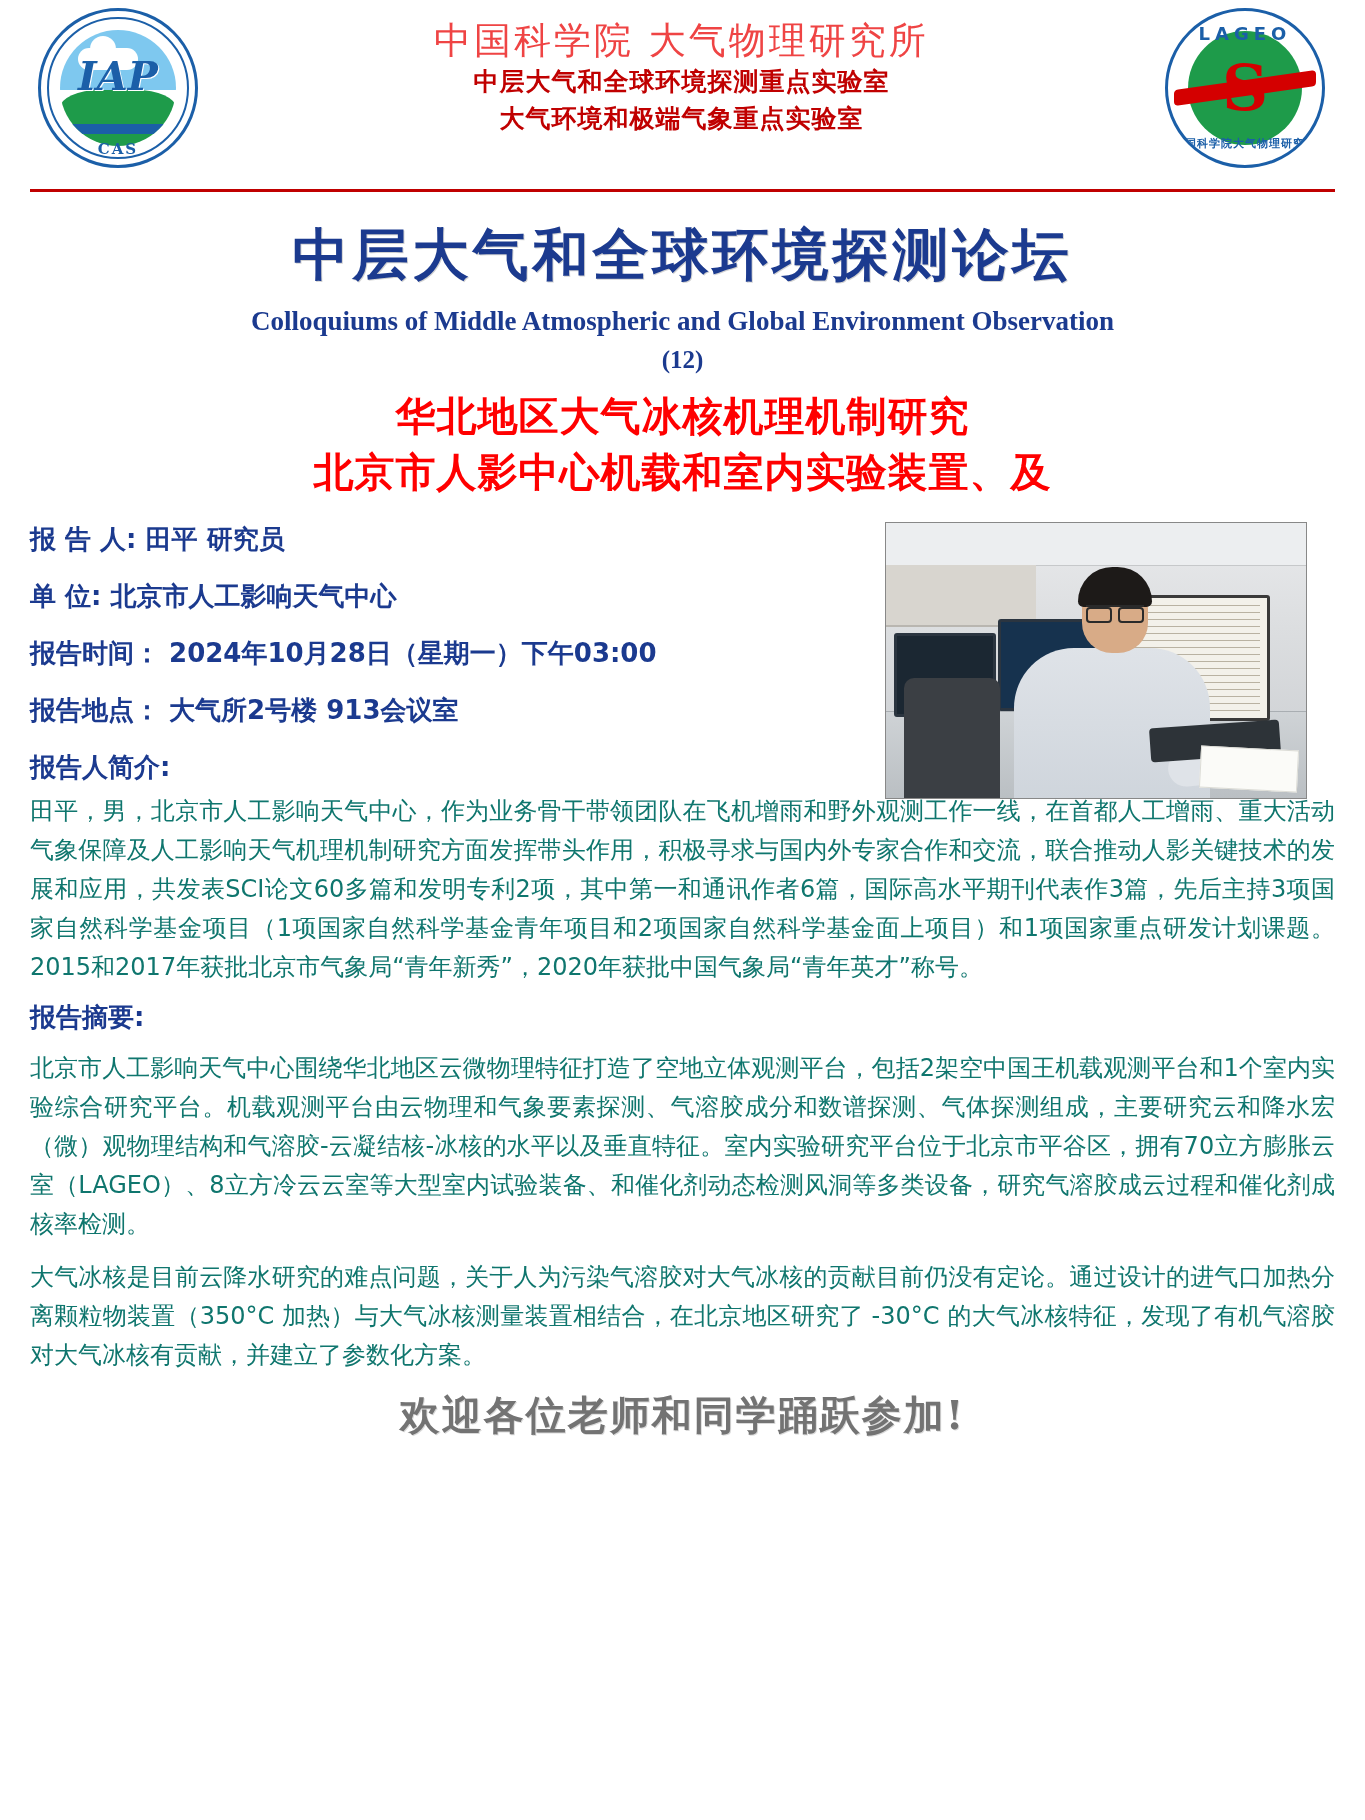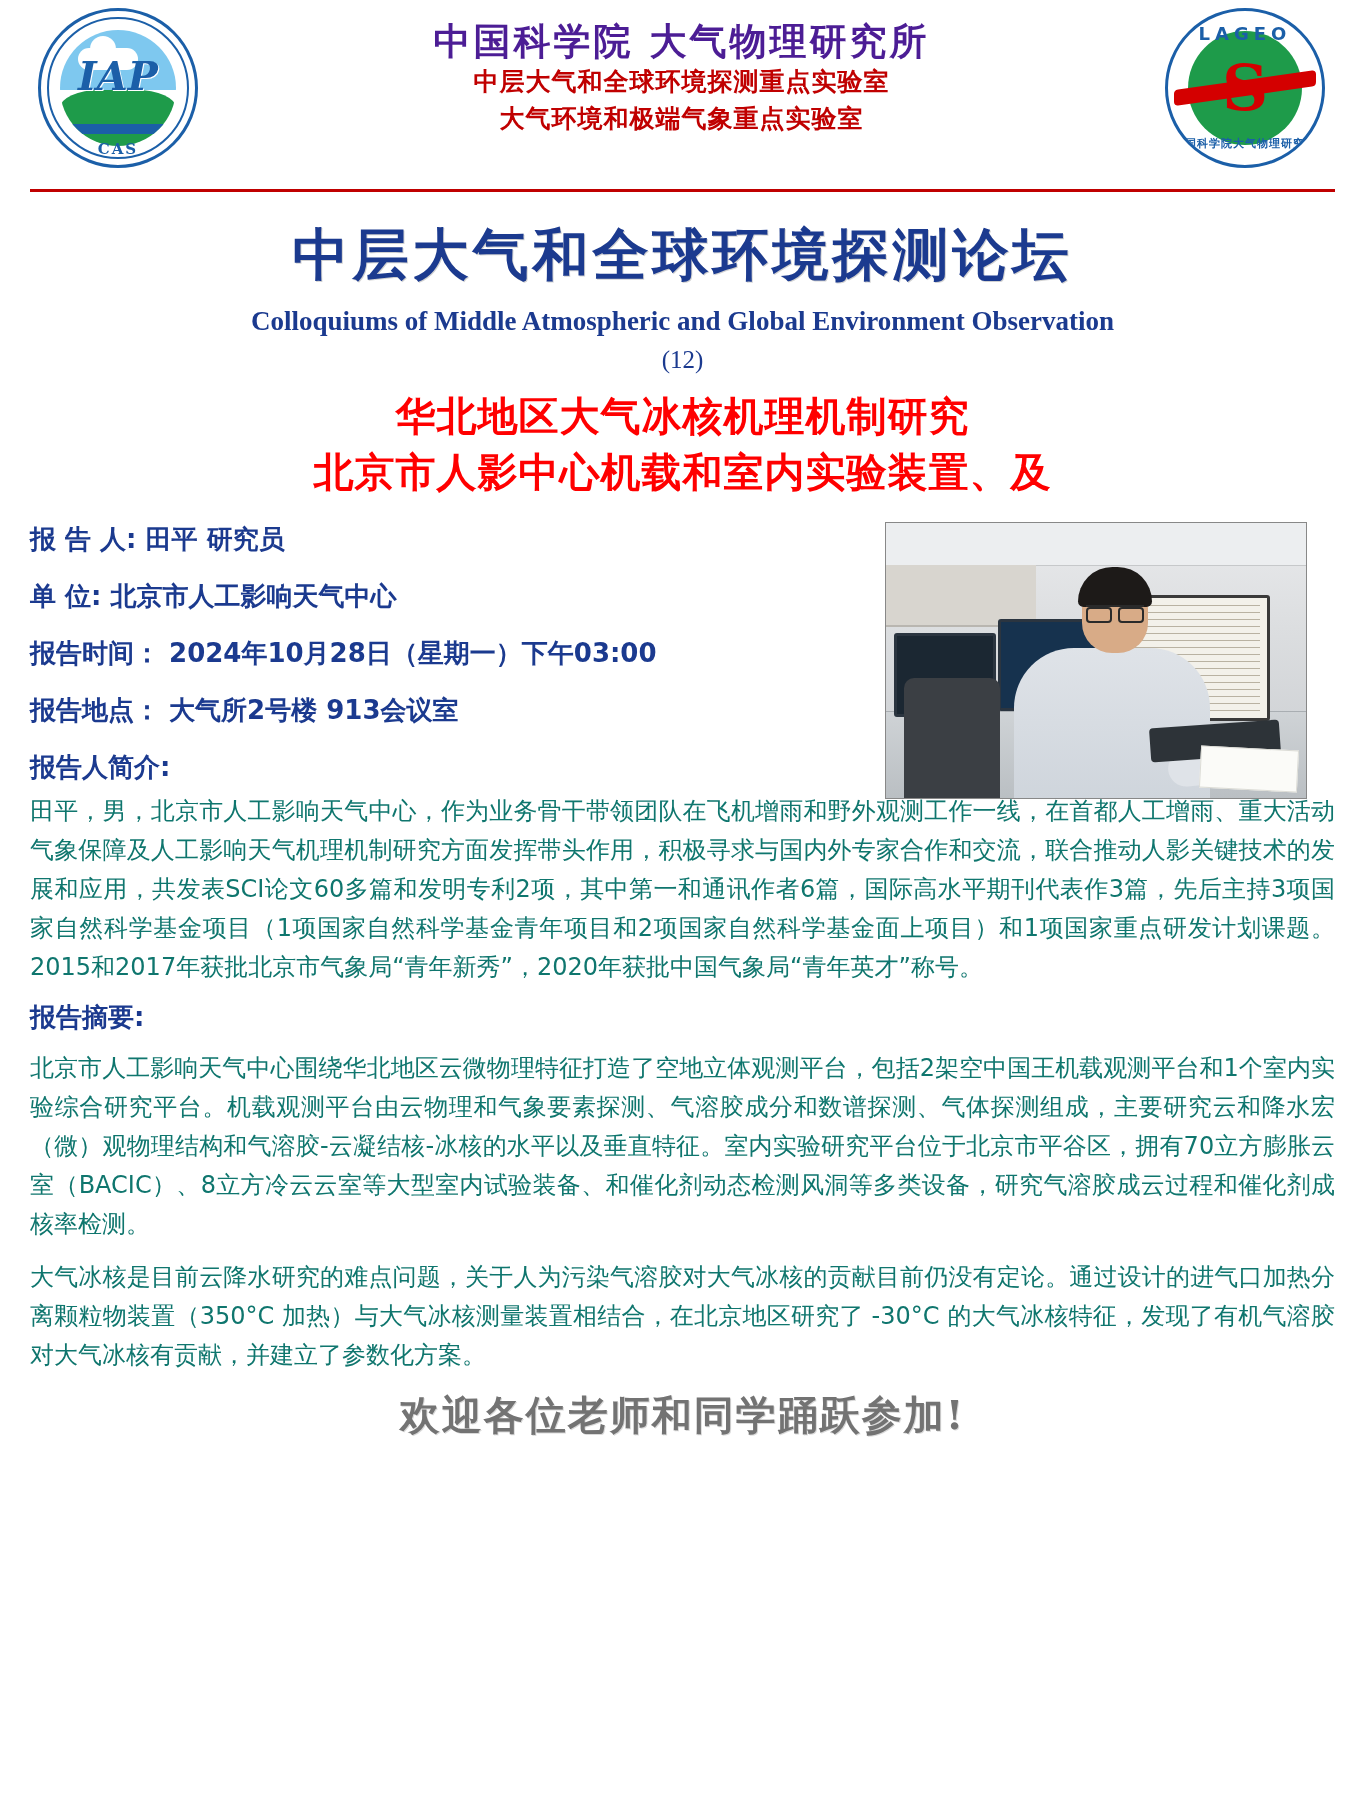--- a/index.html
+++ b/index.html
@@ -47,23 +47,23 @@
     margin-top: 8px;
     margin-right: 10px;
   }
   .header-titles {
     flex: 1 1 auto;
     text-align: center;
     padding-top: 18px;
   }
   .header-line1 {
     font-family: "DejaVu Serif", serif;
-    font-weight: bold;
+    font-weight: normal;
     font-size: 37px;
-    color: #4c1d95;
+    color: #ef4444;
     letter-spacing: 3px;
     line-height: 1.25;
     white-space: nowrap;
   }
   .header-line2, .header-line3 {
     font-family: "DejaVu Serif", serif;
     font-weight: bold;
     font-size: 25px;
     color: #c00000;
     letter-spacing: 1px;
@@ -233,21 +233,21 @@
     text-align: center;
     font-family: "Liberation Serif", serif;
     font-weight: bold;
     font-size: 27px;
     color: #1b3a8f;
     margin-top: 12px;
   }
   .forum-no {
     text-align: center;
     font-family: "Liberation Serif", serif;
-    font-weight: normal;
+    font-weight: bold;
     font-size: 25px;
     color: #1b3a8f;
     margin-top: 9px;
   }
   .talk-title {
     text-align: center;
     font-family: "DejaVu Serif", serif;
     font-weight: bold;
     font-size: 40px;
     color: #ff0000;
@@ -477,18 +477,18 @@
       <div class="ph-mouse"></div>
       <div class="ph-paper"></div>
     </div>
 
     <div class="section-head" style="margin-top:4px;">报告人简介:</div>
   </div>
 
   <p class="para">田平，男，北京市人工影响天气中心，作为业务骨干带领团队在飞机增雨和野外观测工作一线，在首都人工增雨、重大活动气象保障及人工影响天气机理机制研究方面发挥带头作用，积极寻求与国内外专家合作和交流，联合推动人影关键技术的发展和应用，共发表SCI论文60多篇和发明专利2项，其中第一和通讯作者6篇，国际高水平期刊代表作3篇，先后主持3项国家自然科学基金项目（1项国家自然科学基金青年项目和2项国家自然科学基金面上项目）和1项国家重点研发计划课题。2015和2017年获批北京市气象局“青年新秀”，2020年获批中国气象局“青年英才”称号。</p>
 
   <div class="section-head">报告摘要:</div>
-  <p class="para">北京市人工影响天气中心围绕华北地区云微物理特征打造了空地立体观测平台，包括2架空中国王机载观测平台和1个室内实验综合研究平台。机载观测平台由云物理和气象要素探测、气溶胶成分和数谱探测、气体探测组成，主要研究云和降水宏（微）观物理结构和气溶胶-云凝结核-冰核的水平以及垂直特征。室内实验研究平台位于北京市平谷区，拥有70立方膨胀云室（BACIC）、8立方冷云云室等大型室内试验装备、和催化剂动态检测风洞等多类设备，研究气溶胶成云过程和催化剂成核率检测。</p>
+  <p class="para">北京市人工影响天气中心围绕华北地区云微物理特征打造了空地立体观测平台，包括2架空中国王机载观测平台和1个室内实验综合研究平台。机载观测平台由云物理和气象要素探测、气溶胶成分和数谱探测、气体探测组成，主要研究云和降水宏（微）观物理结构和气溶胶-云凝结核-冰核的水平以及垂直特征。室内实验研究平台位于北京市平谷区，拥有70立方膨胀云室（LAGEO）、8立方冷云云室等大型室内试验装备、和催化剂动态检测风洞等多类设备，研究气溶胶成云过程和催化剂成核率检测。</p>
   <p class="para">大气冰核是目前云降水研究的难点问题，关于人为污染气溶胶对大气冰核的贡献目前仍没有定论。通过设计的进气口加热分离颗粒物装置（350°C 加热）与大气冰核测量装置相结合，在北京地区研究了 -30°C 的大气冰核特征，发现了有机气溶胶对大气冰核有贡献，并建立了参数化方案。</p>
 
   <div class="footer-note">欢迎各位老师和同学踊跃参加!</div>
 
 </div>
 
 </body></html>

